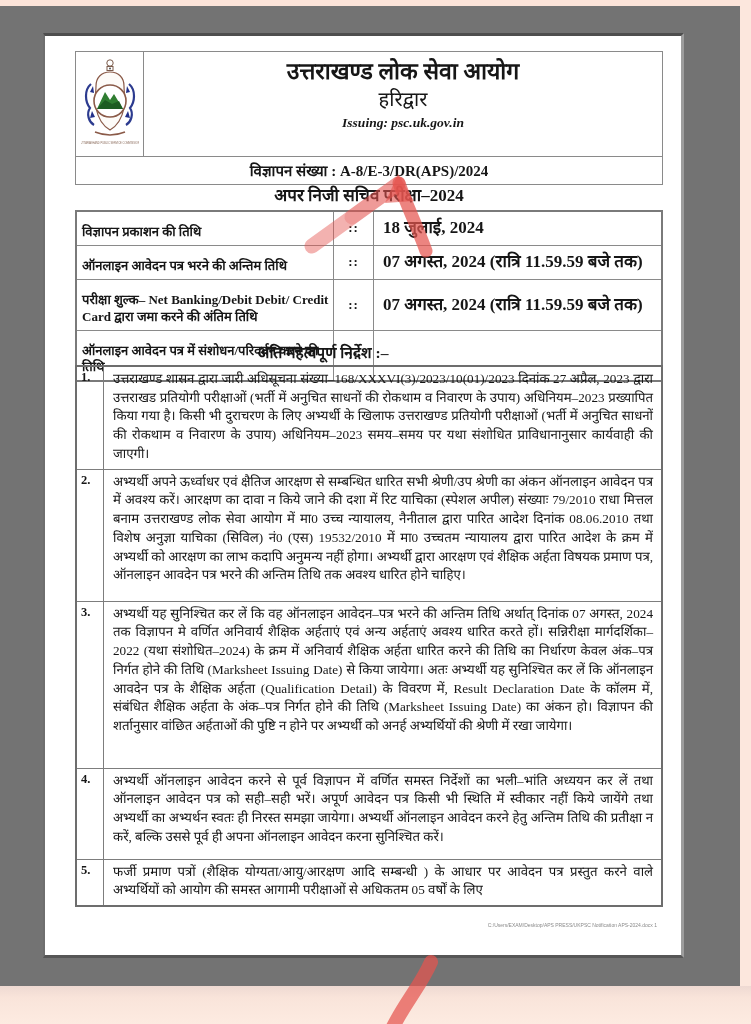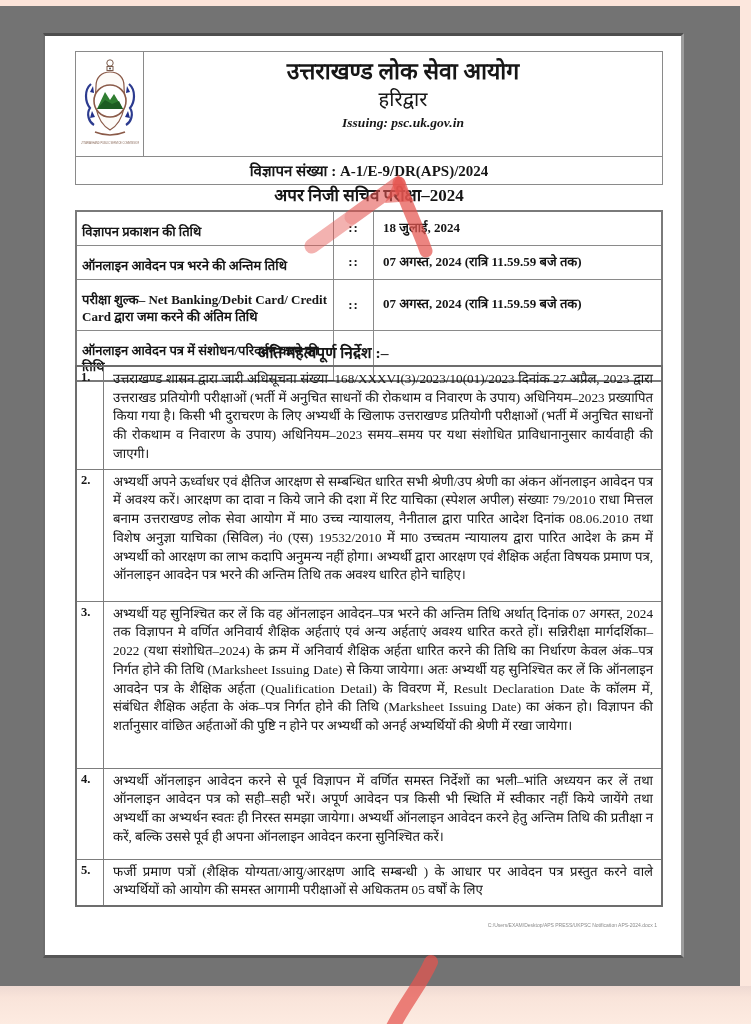--- a/index.html
+++ b/index.html
@@ -26,21 +26,21 @@
               font-size:17px;font-weight:bold;}
   .dates-table{position:absolute;left:30px;top:174px;width:588px;box-sizing:border-box;
                border:2px solid #7a7a7a;}
   .d-row{display:flex;box-sizing:border-box;}
   .d-row + .d-row{border-top:1px solid #8a8a8a;}
   .d-label{width:257px;box-sizing:border-box;border-right:1px solid #8a8a8a;
            font-size:13px;font-weight:bold;padding:12px 3px 4px 5px;line-height:1.3;}
   .d-sep{width:40px;box-sizing:border-box;border-right:1px solid #8a8a8a;text-align:center;
          font-size:13px;font-weight:bold;display:flex;align-items:center;justify-content:center;
          letter-spacing:1px;}
-  .d-value{flex:1;font-size:13px;font-weight:bold;padding:4px 12px 4px 9px;line-height:1.3;
+  .d-value{flex:1;font-size:17px;font-weight:bold;padding:4px 12px 4px 9px;line-height:1.3;
            display:flex;flex-direction:column;justify-content:center;}
   .imp-heading{position:absolute;left:26px;top:305px;width:504px;text-align:center;
                font-size:15.5px;font-weight:bold;}
   .ins-table{position:absolute;left:30px;top:329px;width:588px;box-sizing:border-box;
              border:2px solid #6d6d6d;}
   .ins-row{display:flex;box-sizing:border-box;}
   .ins-row + .ins-row{border-top:1px solid #7d7d7d;}
   .ins-num{width:27px;box-sizing:border-box;border-right:1px solid #7d7d7d;
            font-size:12.5px;font-weight:bold;padding:3px 2px 0 4px;}
   .ins-text{flex:1;font-size:13.2px;line-height:1.42;text-align:justify;
@@ -88,38 +88,38 @@
               <text x="29" y="88" text-anchor="middle" font-size="2.6" fill="#8a6a5a" font-family="Liberation Sans, sans-serif">UTTARAKHAND PUBLIC SERVICE COMMISSION</text>
             </svg>
           </span>
         </div>
         <div class="title-cell">
           <div class="org-name">उत्तराखण्ड लोक सेवा आयोग</div>
           <div class="org-city">हरिद्वार</div>
           <div class="website">Issuing: psc.uk.gov.in</div>
         </div>
       </div>
-      <div class="advt-row">विज्ञापन संख्या : A-1/E-9/DR(APS)/2024</div>
+      <div class="advt-row">विज्ञापन संख्या : A-8/E-3/DR(APS)/2024</div>
     </div>
 
     <div class="exam-title">अपर निजी सचिव परीक्षा–2024</div>
 
     <div class="dates-table" id="dates-table">
         <div class="d-row" style="min-height: 30px;">
           <div class="d-label">विज्ञापन प्रकाशन की तिथि</div>
           <div class="d-sep">::</div>
           <div class="d-value">18 जुलाई,  2024</div>
         </div>
         <div class="d-row" style="min-height: 27px;">
           <div class="d-label">ऑनलाइन आवेदन पत्र भरने की अन्तिम तिथि</div>
           <div class="d-sep">::</div>
           <div class="d-value">07 अगस्त, 2024 (रात्रि 11.59.59 बजे तक)</div>
         </div>
         <div class="d-row" style="min-height: 34px;">
-          <div class="d-label">परीक्षा शुल्क– Net Banking/Debit Card/ Credit Card द्वारा जमा करने की अंतिम तिथि</div>
+          <div class="d-label">परीक्षा शुल्क– Net Banking/Debit Debit/ Credit Card द्वारा जमा करने की अंतिम तिथि</div>
           <div class="d-sep">::</div>
           <div class="d-value">07 अगस्त, 2024 (रात्रि 11.59.59 बजे तक)</div>
         </div>
         <div class="d-row" style="min-height: 40px;">
           <div class="d-label">ऑनलाइन आवेदन पत्र में संशोधन/परिवर्तन करने की तिथि</div>
           <div class="d-sep">::</div>
         </div>
       </div>
 
     <div class="imp-heading">अति महत्वपूर्ण निर्देश :–</div>

